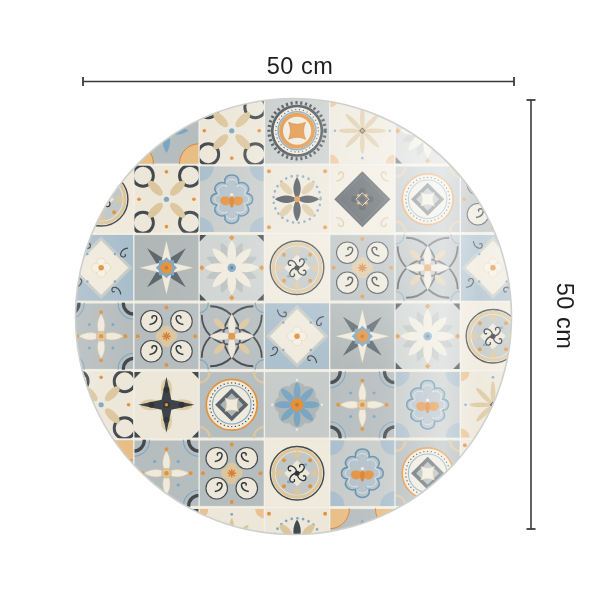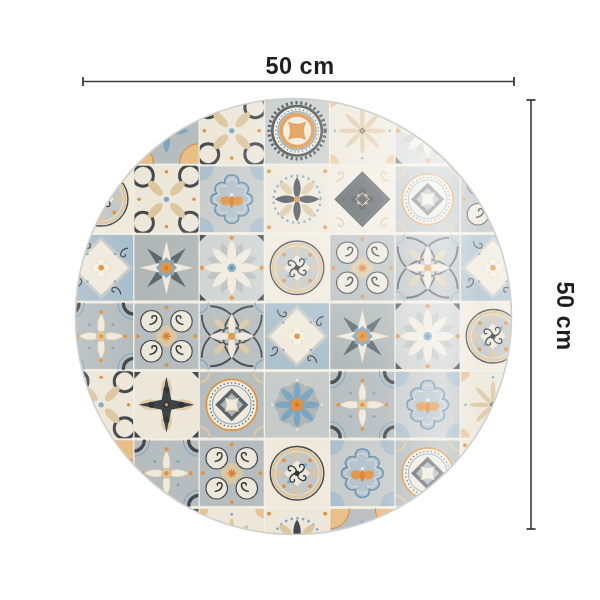--- a/index.html
+++ b/index.html
@@ -4,21 +4,21 @@
 <style>
   :root{
     --orange:#E2913C; --orange2:#D97F2F; --blue:#7BA6C2; --bluegray:#A9BECB;
     --slate:#5A646B; --charcoal:#434A4F; --ink:#2F3538;
     --gray0:#CDD2D0; --gray1:#C6CBC9; --gray2:#B6BDBE; --gray3:#AFB6B6;
     --cream:#EFEADC; --cream2:#ECE7D9; --beige:#DCC69E;
     --line:#3B3B3B; --text:#1E1E1E; --grout:#F3F1EA; --rim:#CFD1CC;
   }
   html,body{margin:0;padding:0;background:#fff;}
   .stage{position:relative;width:600px;height:600px;background:#fff;overflow:hidden;
-         font-family:"Liberation Sans",sans-serif;font-weight:bold;}
+         font-family:"Liberation Sans",sans-serif;}
   svg text{font-family:"Liberation Sans",sans-serif;font-size:23.5px;fill:var(--text);letter-spacing:.5px;}
   .dimline{stroke:var(--line);stroke-width:1.6;}
   .tick{stroke:var(--line);stroke-width:1.8;}
 </style>
 </head>
 <body>
 
 <div class="stage">
 <svg width="600" height="600" viewBox="0 0 600 600">
   <defs>

